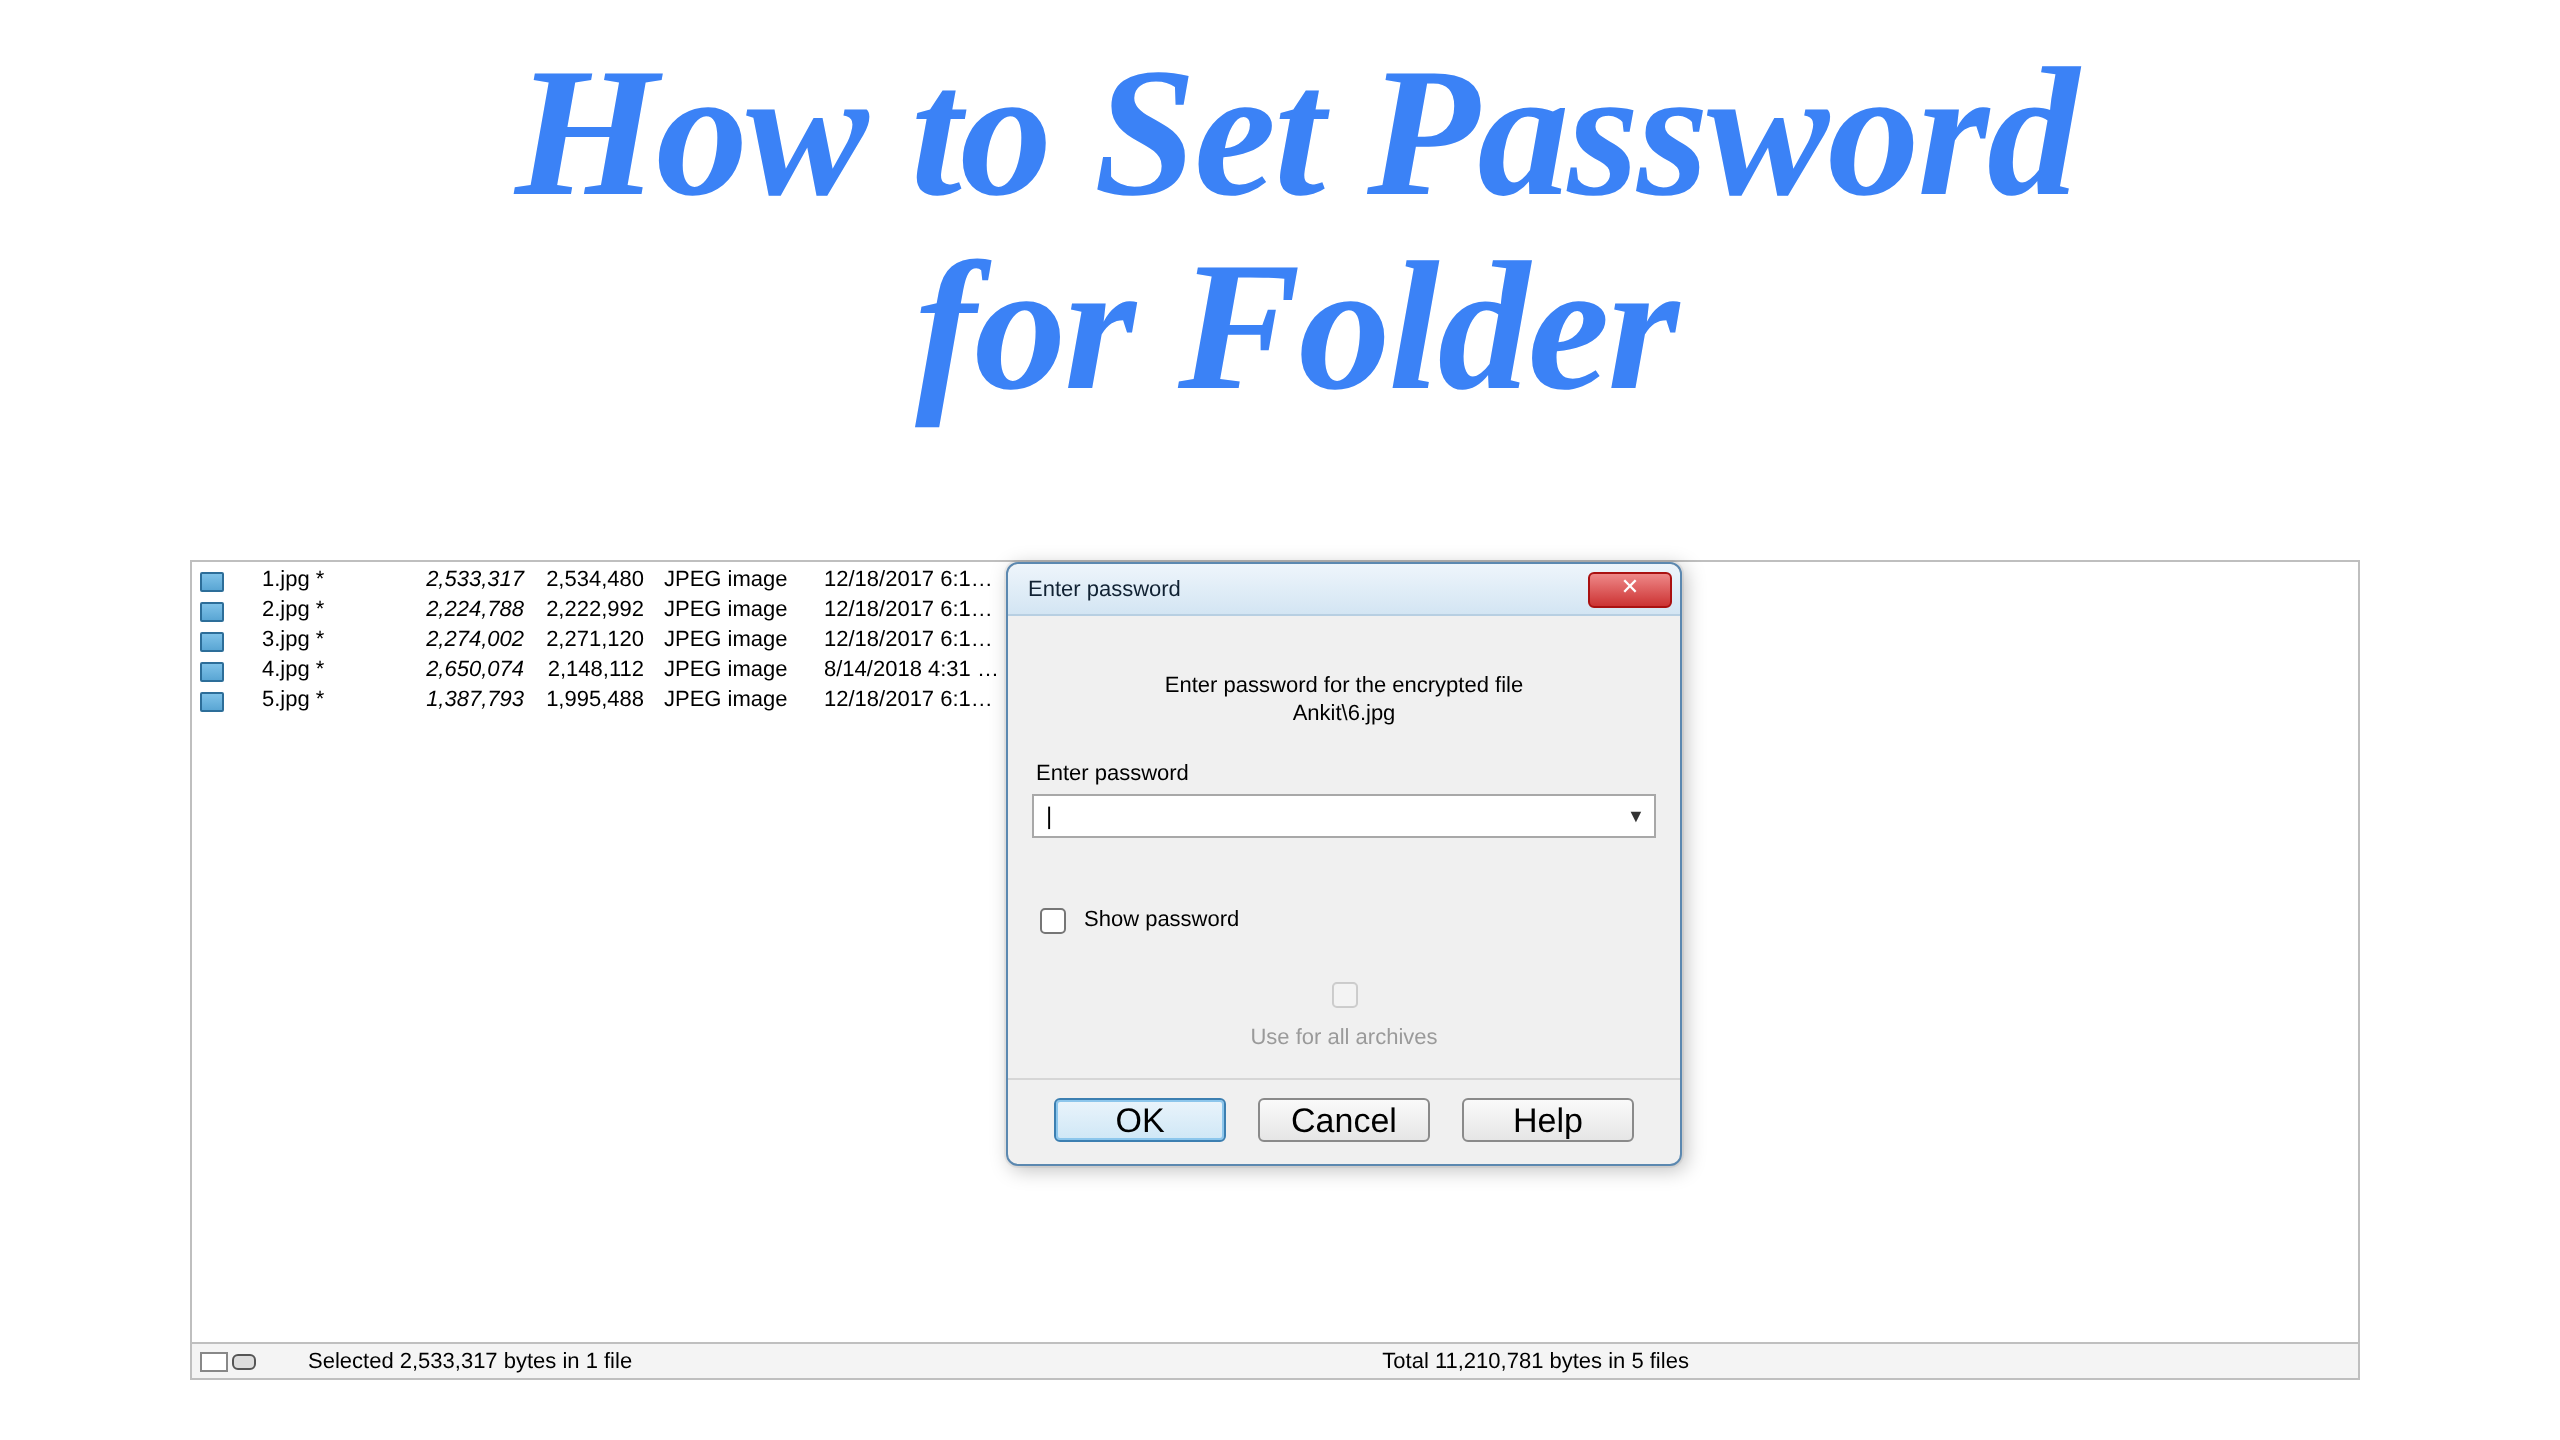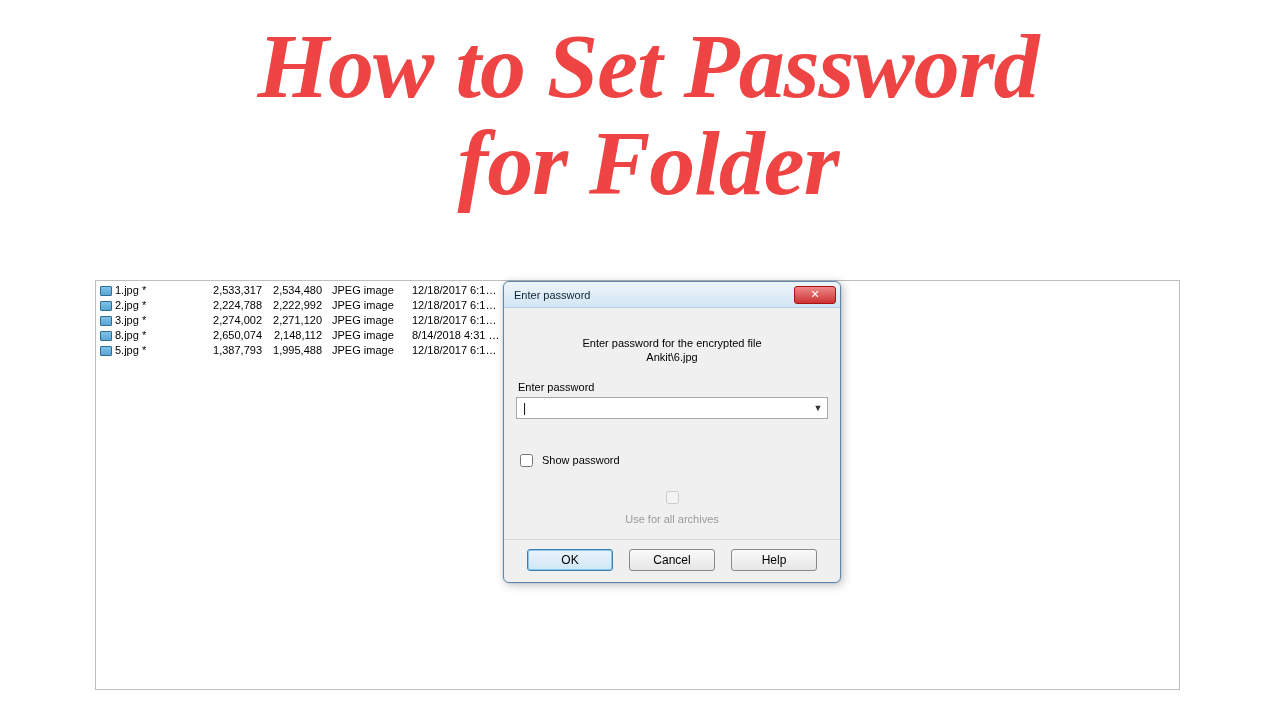--- a/index.html
+++ b/index.html
@@ -9,21 +9,21 @@
     height: 720px;
     background: #ffffff;
     font-family: "Segoe UI", Tahoma, sans-serif;
     overflow: hidden;
     position: relative;
   }
   .headline {
     text-align: center;
     font-style: italic;
     font-weight: 800;
-    color: #ef4444;
+    color: #3b82f6;
     font-size: 92px;
     line-height: 1.05;
     letter-spacing: -1px;
     padding: 18px 0 6px 16px;
     font-family: Georgia, "Times New Roman", serif;
   }
 
   
   .explorer {
     position: absolute;
@@ -41,22 +41,22 @@
     top: 2px;
     right: 2px;
     height: 380px;
   }
   .row {
     display: flex;
     height: 15px;
     line-height: 15px;
     color: #000;
   }
-  .cell-name { width: 110px; display: flex; align-items: center; gap: 3px; padding-left: 2px; }
-  .cell-size { width: 60px; text-align: right; padding-right: 6px; }
+  .cell-name { width: 110px; display: flex; align-items: center; gap: 19px; padding-left: 2px; }
+  .cell-size { width: 60px; text-align: right; padding-right: 6px; font-style: italic; }
   .cell-packed { width: 60px; text-align: right; padding-right: 6px; }
   .cell-type { width: 80px; padding-left: 4px; }
   .cell-mod { width: 90px; padding-left: 4px; white-space: nowrap; overflow: hidden; }
   .file-icon {
     width: 12px; height: 10px;
     background: linear-gradient(#7fc2e8, #5aa6d4);
     border: 1px solid #2d6e99;
     border-radius: 1px;
   }
   .statusbar {
@@ -146,21 +146,21 @@
     padding: 9px 12px 11px 12px;
     display: flex;
     gap: 16px;
     justify-content: center;
   }
   .btn {
     width: 86px; height: 22px;
     background: linear-gradient(#fafafa, #e6e6e6);
     border: 1px solid #8a8a8a;
     border-radius: 3px;
-    font-size: 12px;
+    font-size: 17px;
   }
   .btn.default {
     border: 1px solid #3c7fb1;
     box-shadow: 0 0 0 1px #8cc6ec inset;
     background: linear-gradient(#eaf4fb, #cfe7f6);
   }
   .gap-v { height: 28px; }
 </style>
 </head>
 <body>
@@ -198,38 +198,46 @@
           <span>3.jpg *</span>
         </div>
         <div class="cell-size">2,274,002</div>
         <div class="cell-packed">2,271,120</div>
         <div class="cell-type">JPEG image</div>
         <div class="cell-mod">12/18/2017 6:1…</div>
       </div>
       <div class="row">
         <div class="cell-name">
           <span class="file-icon"></span>
-          <span>8.jpg *</span>
+          <span>4.jpg *</span>
         </div>
         <div class="cell-size">2,650,074</div>
         <div class="cell-packed">2,148,112</div>
         <div class="cell-type">JPEG image</div>
         <div class="cell-mod">8/14/2018 4:31 …</div>
       </div>
       <div class="row">
         <div class="cell-name">
           <span class="file-icon"></span>
           <span>5.jpg *</span>
         </div>
         <div class="cell-size">1,387,793</div>
         <div class="cell-packed">1,995,488</div>
         <div class="cell-type">JPEG image</div>
         <div class="cell-mod">12/18/2017 6:1…</div>
       </div>
     </div>
+  <div class="statusbar">
+    <div class="status-icons">
+      <span class="sicon1"></span>
+      <span class="sicon2"></span>
+    </div>
+    <div class="sel">Selected 2,533,317 bytes in 1 file</div>
+    <div class="tot">Total 11,210,781 bytes in 5 files</div>
+  </div>
 </div>
 
 <div class="dialog">
   <div class="titlebar">
     <span class="title">Enter password</span>
     <span class="closebtn">
       <span>✕</span>
     </span>
   </div>
   <div class="dlg-body">

